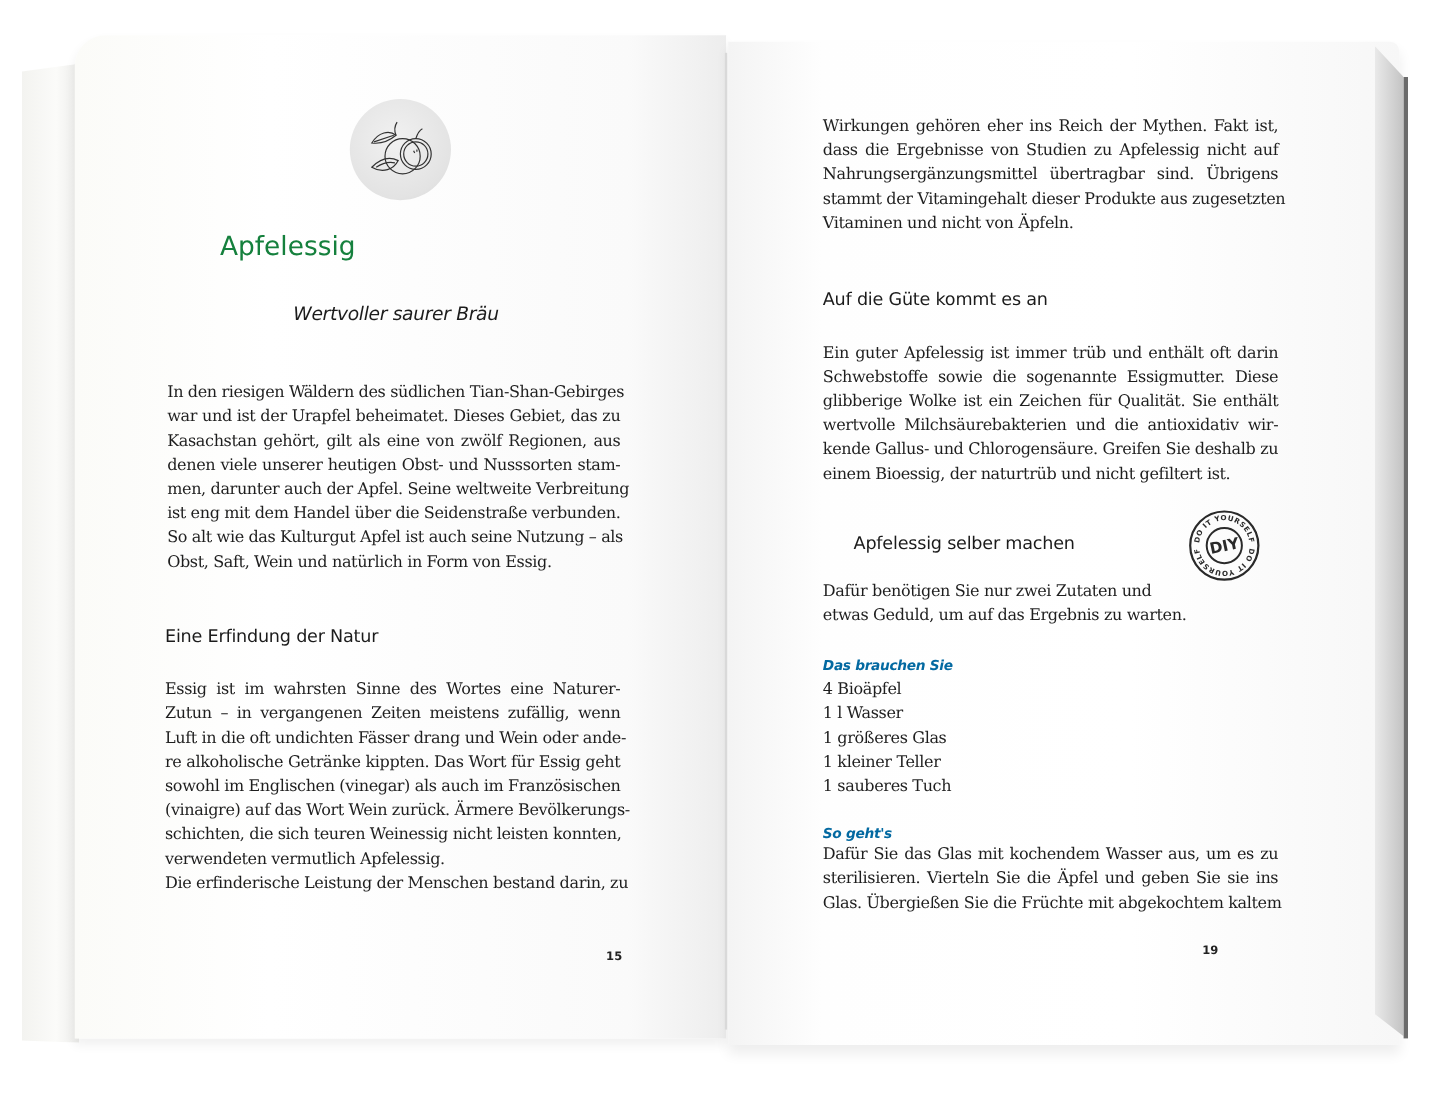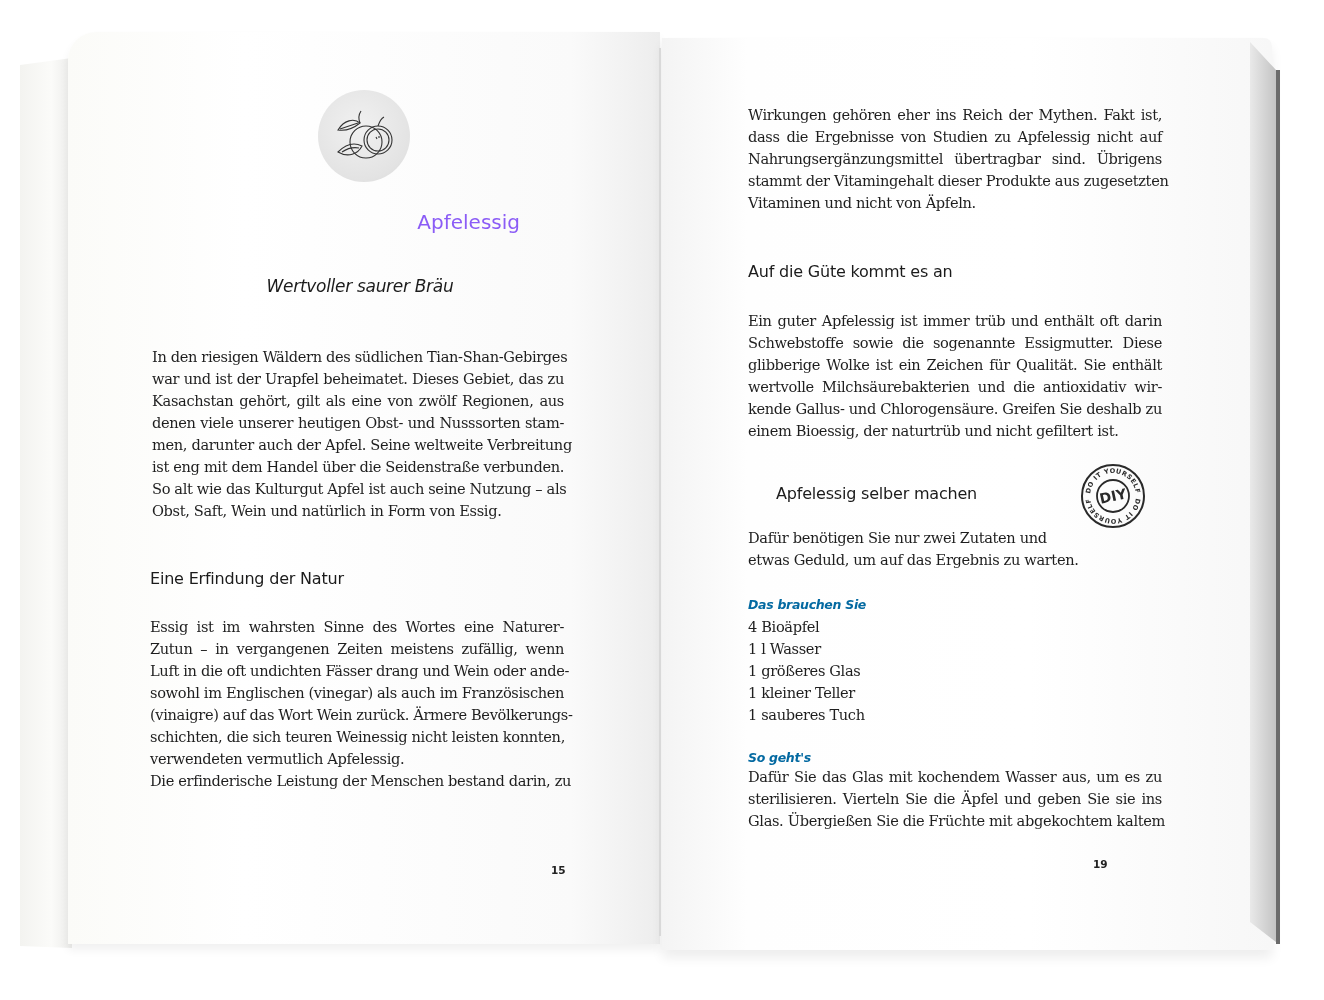--- a/index.html
+++ b/index.html
@@ -33,22 +33,22 @@
     clip-path: polygon(0 0, 26px 28px, 26px 900px, 0 880px);
   }
   .right-spine {
     position: absolute; left: 1276px; top: 70px; width: 4px; height: 874px; background: #6b6b6b;
   }
   .emblem {
     position: absolute; left: 318px; top: 90px; width: 92px; height: 92px; border-radius: 50%;
     background: radial-gradient(circle at 45% 40%, #f1f1f1 0%, #e3e3e3 70%, #d6d6d6 100%);
   }
   .title {
-    position: absolute; left: 200px; width: 320px; top: 210px; text-align: right;
-    font-family: "DejaVu Sans", sans-serif; font-size: 20px; color: #8b5cf6;
+    position: absolute; left: 200px; width: 320px; top: 210px; text-align: left;
+    font-family: "DejaVu Sans", sans-serif; font-size: 24px; color: #15803d;
   }
   .subtitle {
     position: absolute; left: 200px; width: 320px; top: 265px; text-align: center;
     font-family: "DejaVu Sans", sans-serif; font-style: italic; font-size: 17px; color: #1c1c1c;
     letter-spacing: -0.3px;
     margin-top: 11px;
   }
   .para {
     position: absolute; font-size: 14.6px; line-height: 22px; text-align: justify;
     text-align-last: left; letter-spacing: -0.35px; color: #1e1e1e;
@@ -110,20 +110,21 @@
     <span class="line">So alt wie das Kulturgut Apfel ist auch seine Nutzung – als</span>
     <span class="line last">Obst, Saft, Wein und natürlich in Form von Essig.</span>
   </div>
 
   <div class="heading" style="left:150px; top:569px;">Eine Erfindung der Natur</div>
 
   <div class="para" style="left:150px; top:616px; width:414px;">
     <span class="line">Essig ist im wahrsten Sinne des Wortes eine Naturer-</span>
     <span class="line">Zutun – in vergangenen Zeiten meistens zufällig, wenn</span>
     <span class="line">Luft in die oft undichten Fässer drang und Wein oder ande-</span>
+    <span class="line">re alkoholische Getränke kippten. Das Wort für Essig geht</span>
     <span class="line">sowohl im Englischen (vinegar) als auch im Französischen</span>
     <span class="line">(vinaigre) auf das Wort Wein zurück. Ärmere Bevölkerungs-</span>
     <span class="line">schichten, die sich teuren Weinessig nicht leisten konnten,</span>
     <span class="line last">verwendeten vermutlich Apfelessig.</span>
     <span class="line">Die erfinderische Leistung der Menschen bestand darin, zu</span>
   </div>
 
   <div class="pagenum" style="left:551px; top:864px;">15</div>
 
   <div class="para" style="left:748px; top:104px; width:414px;">

